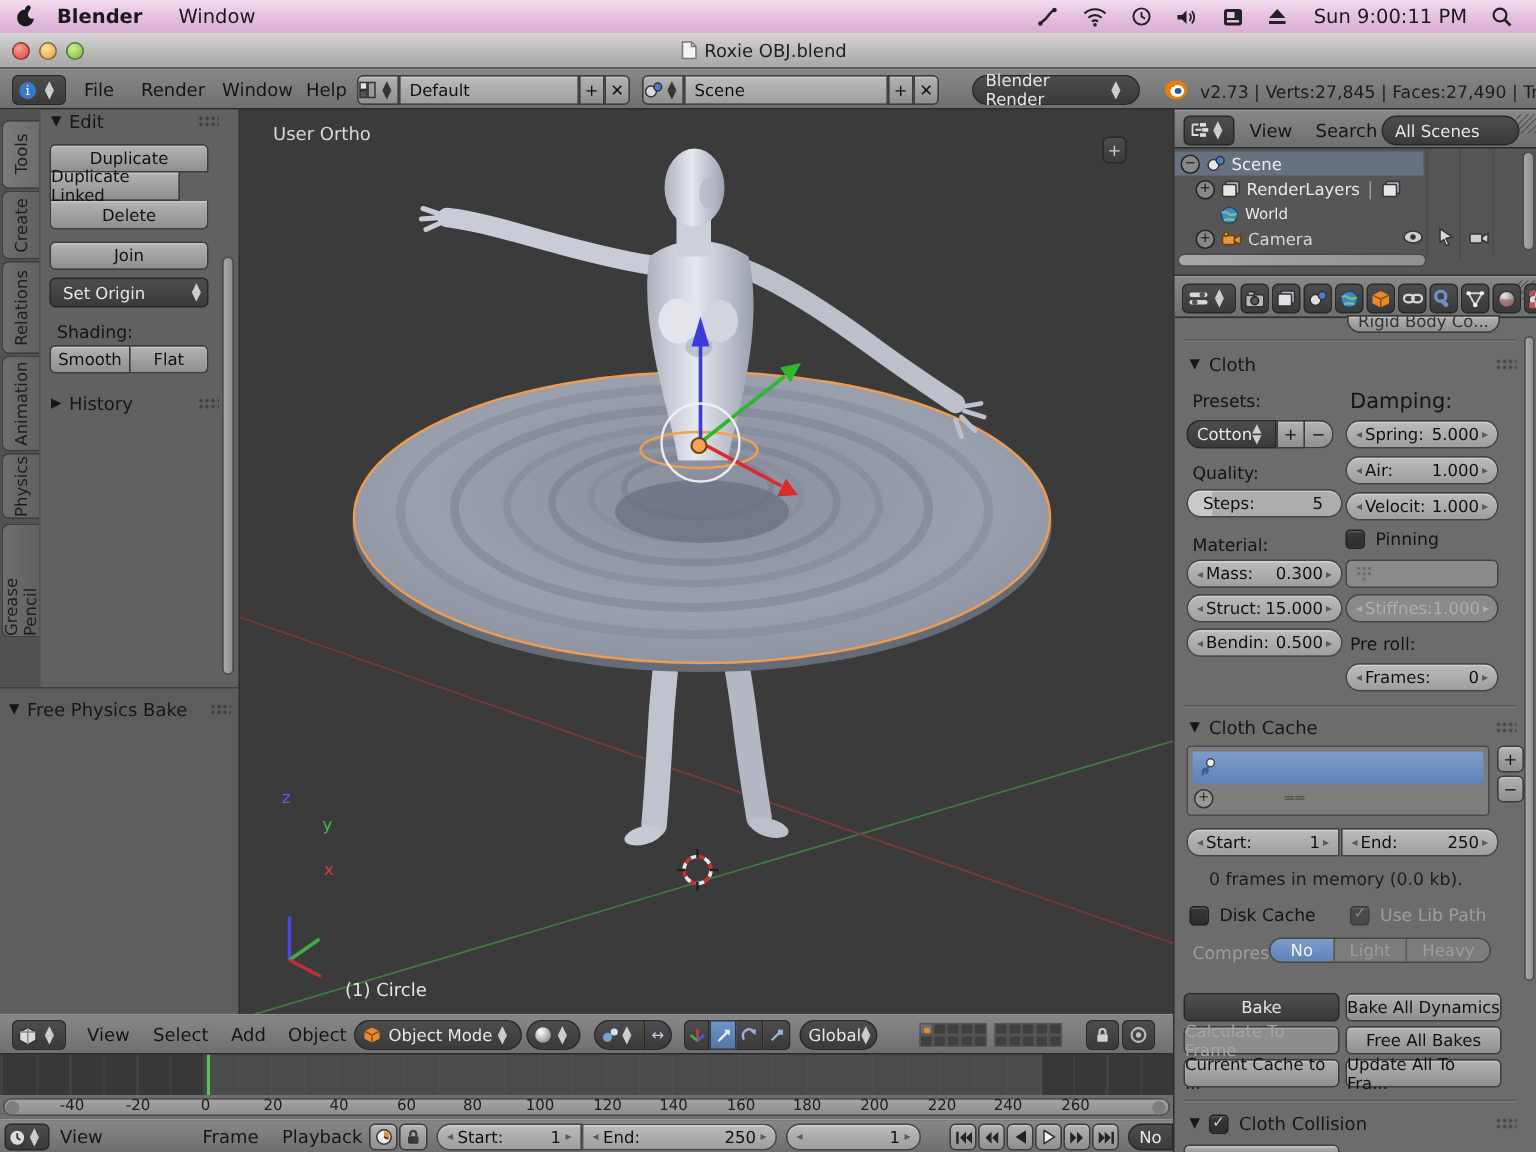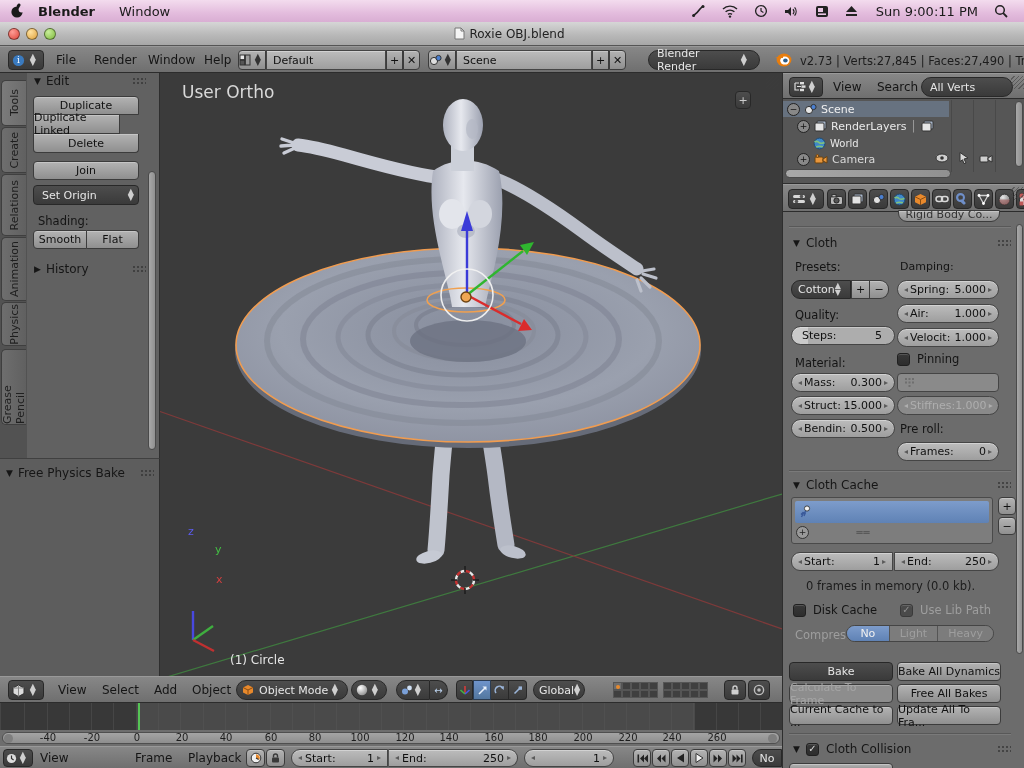--- a/index.html
+++ b/index.html
@@ -232,21 +232,21 @@
       <circle cx="466" cy="224" r="5" fill="#efa653" stroke="#6e4312" stroke-width="1.4"></circle>
 
       <circle cx="465" cy="507" r="9" fill="none" stroke="#e8e8e8" stroke-width="2.4" stroke-dasharray="4.7 4.7"></circle>
       <circle cx="465" cy="507" r="9" fill="none" stroke="#c83232" stroke-width="2.4" stroke-dasharray="4.7 4.7" stroke-dashoffset="4.7"></circle>
       <path d="M465,493 v6 M465,515 v6 M451,507 h6 M473,507 h6" stroke="#1e1e1e" stroke-width="1.6"></path>
 
       <line x1="193" y1="567" x2="193" y2="538" stroke="#4848e0" stroke-width="2.4"></line>
       <line x1="193" y1="567" x2="213" y2="553" stroke="#3fae3f" stroke-width="2.4"></line>
       <line x1="193" y1="567" x2="214" y2="578" stroke="#c03030" stroke-width="2.4"></line>
     </svg>
-    <span class="A" style="left:182px;top:9px;color:#d9d9d9;font-size:17px;">User Ortho</span>
+    <span class="A" style="left:182px;top:9px;color:#d9d9d9;font-size:12px;">User Ortho</span>
     <span class="A" style="left:230px;top:580px;color:#e6e6e6;font-size:12px;">(1) Circle</span>
     <span class="A" style="left:188px;top:452px;color:#5c5cf0;font-size:11px;">z</span>
     <span class="A" style="left:215px;top:470px;color:#44c044;font-size:11px;">y</span>
     <span class="A" style="left:216px;top:500px;color:#d04040;font-size:11px;">x</span>
     <div class="A bd" style="left:735px;top:18px;width:16px;height:18px;justify-content:center;color:#ccc;">
         <span>+</span>
       </div>
     <div class="A grip" style="left:766px;top:3px;"></div>
   </div>
 
@@ -547,21 +547,21 @@
             <path d="M2 2 H6 M2 2 V9 H6 M4 5.5 H8" stroke="#ddd" stroke-width="1.2" fill="none"></path>
             <rect x="7" y="1" width="4" height="2.4" fill="#ddd"></rect>
             <rect x="8.5" y="4.4" width="4" height="2.4" fill="#ddd"></rect>
             <rect x="7" y="7.8" width="4" height="2.4" fill="#ddd"></rect>
           </svg>
         <span class="ud">▲<br>▼</span>
       </div>
       <span class="A menu" style="left:48px;top:6px;">View</span>
       <span class="A menu" style="left:92px;top:6px;">Search</span>
       <div class="A bd" style="left:138px;top:3px;width:92px;height:20px;padding:0 8px;border-radius:10px;">
-          <span>All Verts</span>
+          <span>All Scenes</span>
         </div>
       <div class="A grip" style="left:228px;top:2px;"></div>
     </div>
 
     <div class="A" style="left:168px;top:27px;width:1px;height:72px;background:#494949;"></div>
     <div class="A" style="left:190px;top:27px;width:1px;height:72px;background:#494949;"></div>
     <div class="A" style="left:212px;top:27px;width:1px;height:72px;background:#494949;"></div>
 
     <div class="A row" style="left:0;top:28px;width:166px;height:16px;background:#677280;padding-left:4px;box-sizing:border-box;">
       <span style="width:11px;height:11px;border:1px solid #222;border-radius:50%;background:#888;color:#111;font-size:9px;line-height:10px;text-align:center;">−</span>
@@ -710,21 +710,21 @@
         <span style="margin-bottom:0;">Rigid Body Co...</span>
       </div>
     <div class="A" style="left:6px;top:42px;width:222px;height:1px;background:#585858;box-shadow:0 1px 0 #7a7a7a;"></div>
 
     <div class="A ph" style="left:10px;top:52px;width:218px;">
       <span style="font-size:9px;margin-right:6px;">▼</span>
       <span>Cloth</span>
       <span class="dots" style="margin-left:auto;"></span>
     </div>
     <span class="A" style="left:12px;top:76px;font-size:11.5px;">Presets:</span>
-    <span class="A" style="left:117px;top:76px;font-size:11px;">Damping:</span>
+    <span class="A" style="left:117px;top:76px;font-size:14px;">Damping:</span>
     <div class="A bd" style="left:8px;top:96px;width:60px;height:19px;padding:0 6px;border-radius:9px 0 0 9px;">
         <span>Cotton</span>
         <span class="ud">▲<br>▼</span>
       </div>
     <div class="A b" style="left:68px;top:96px;width:19px;height:19px;border-radius:0;">
         <span>+</span>
       </div>
     <div class="A b" style="left:87px;top:96px;width:19px;height:19px;border-radius:0 9px 9px 0;border-left:none;">
         <span>−</span>
       </div>

